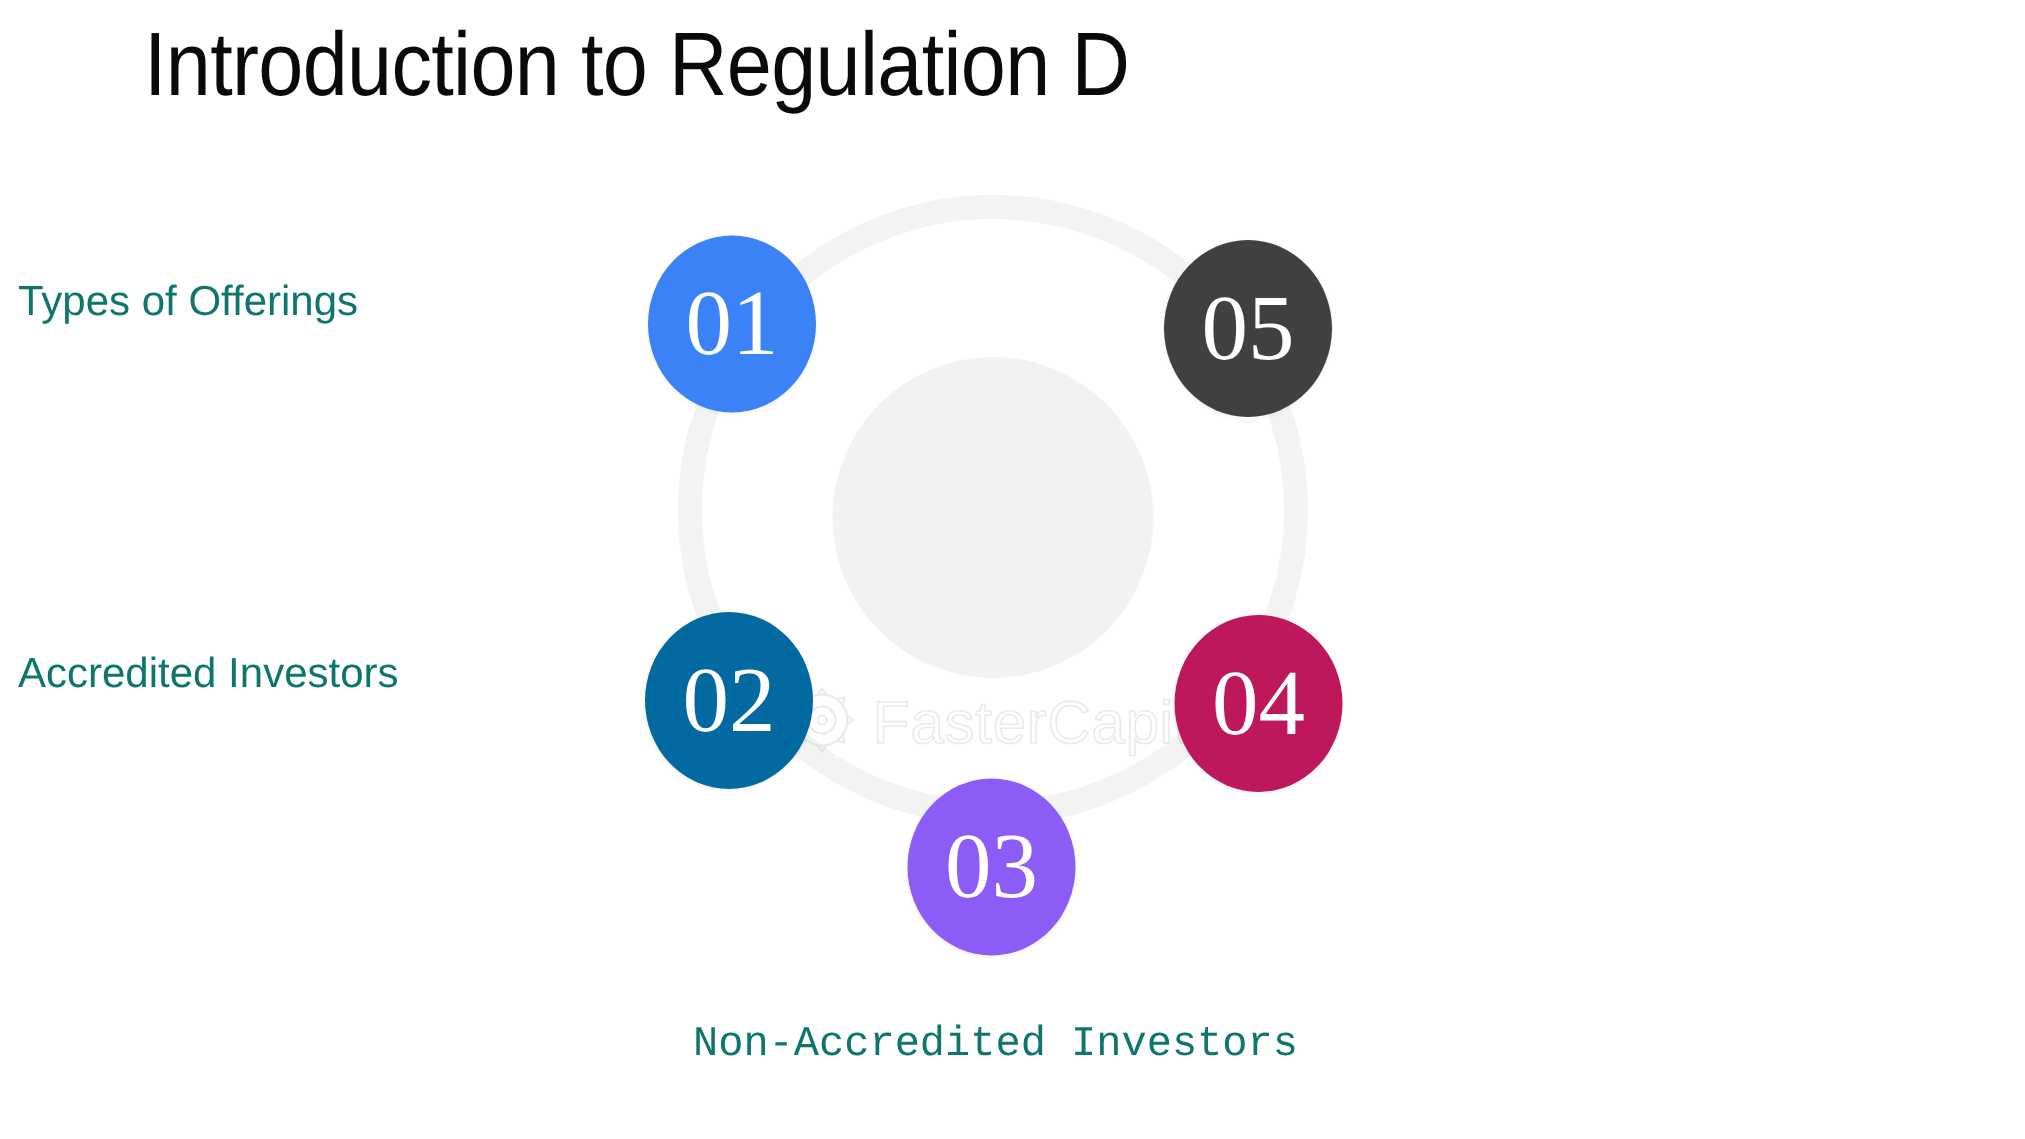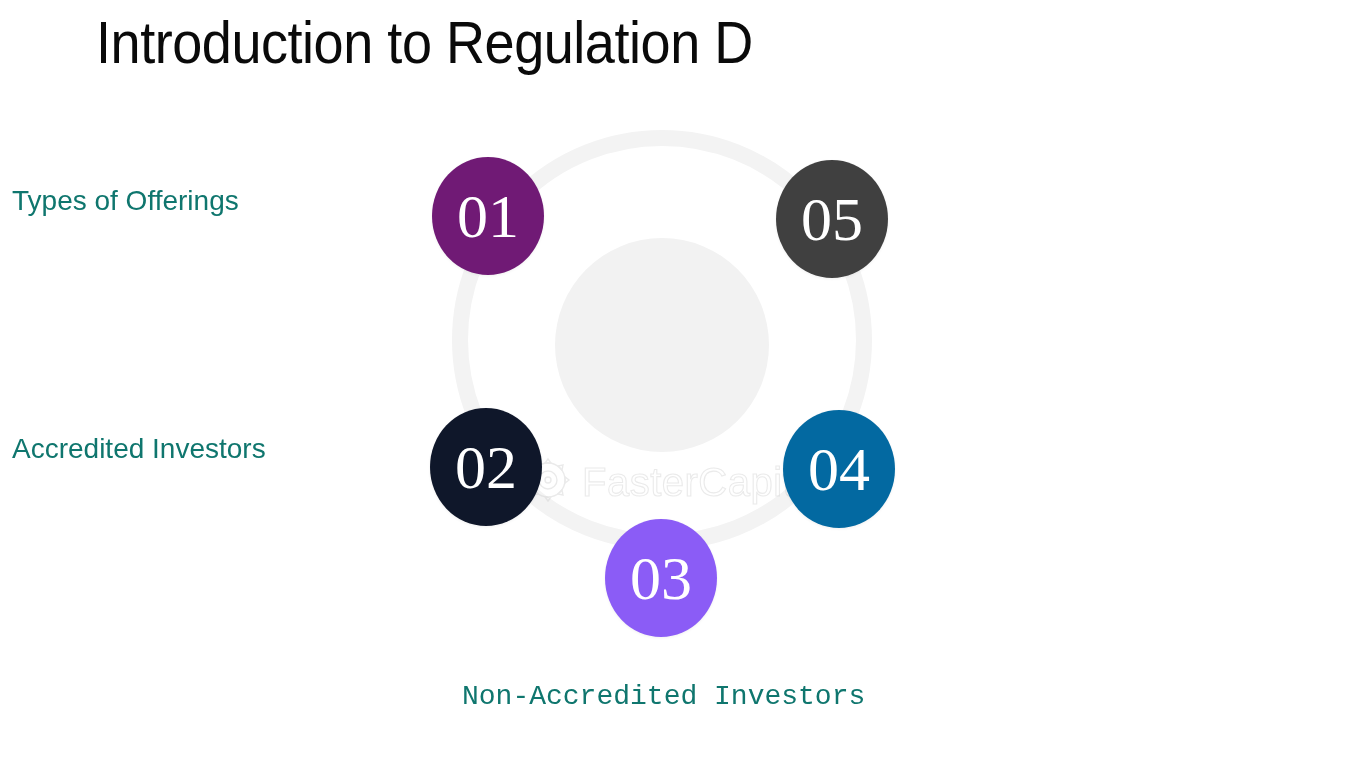--- a/index.html
+++ b/index.html
@@ -156,36 +156,36 @@
           <path d="M11 11 l5 1 -4 4 z"></path>
           <path d="M41 11 l-5 1 4 4 z"></path>
           <path d="M11 41 l5 -1 -4 -4 z"></path>
           <path d="M41 41 l-5 -1 4 -4 z"></path>
         </g>
       </svg>
     </span>
     <span id="watermark-text">FasterCapital</span>
   </div>
 
-  <div class="node" id="node-01" style="background: #701a75;">
+  <div class="node" id="node-01" style="background: #3b82f6;">
     <span class="node-number">01</span>
   </div>
   <div class="node-label" id="label-01">Types of Offerings</div>
 
-  <div class="node" id="node-02" style="background: #0f172a;">
+  <div class="node" id="node-02" style="background: #0369a1;">
     <span class="node-number">02</span>
   </div>
   <div class="node-label" id="label-02">Accredited Investors</div>
 
   <div class="node" id="node-03" style="background: #8b5cf6;">
     <span class="node-number">03</span>
   </div>
   <div class="node-label" id="label-03">Non-Accredited Investors</div>
 
-  <div class="node" id="node-04" style="background: #0369a1;">
+  <div class="node" id="node-04" style="background: #be185d;">
     <span class="node-number">04</span>
   </div>
 
   <div class="node" id="node-05" style="background: #404040;">
     <span class="node-number">05</span>
   </div>
 
 </div>
 
 </body></html>

